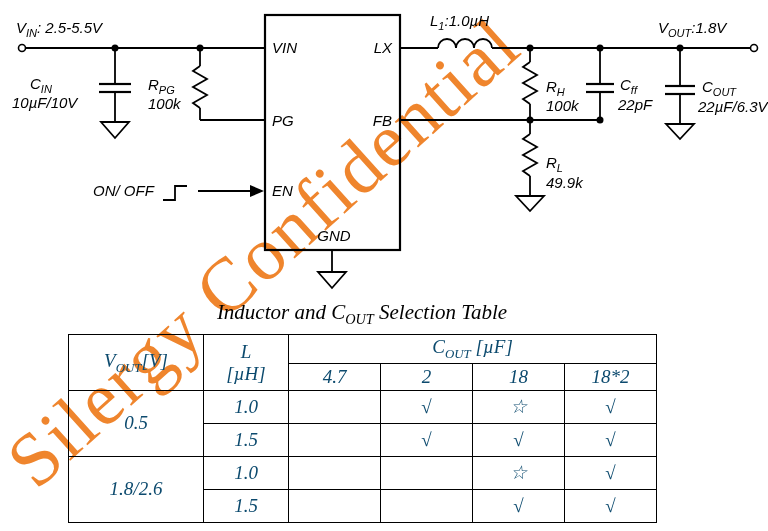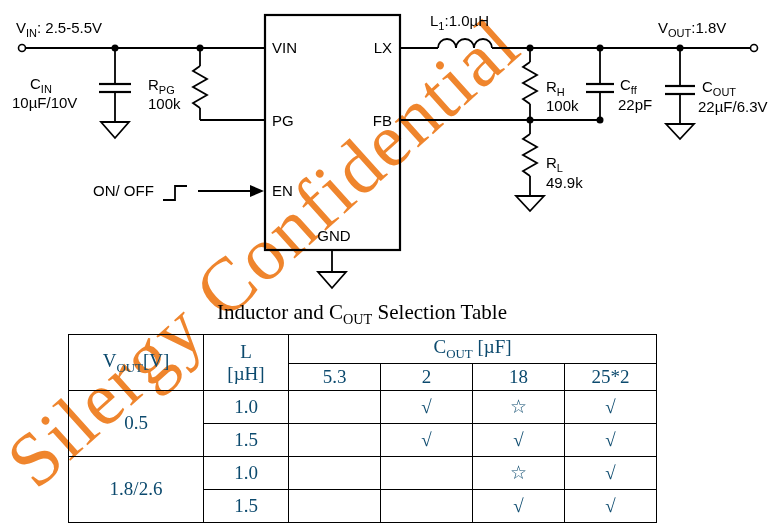--- a/index.html
+++ b/index.html
@@ -1,21 +1,21 @@
 <!DOCTYPE html>
 <html><head>
 <meta charset="utf-8">
 <style>
   * { margin:0; padding:0; box-sizing:border-box; }
   html,body { width:768px; height:531px; background:#ffffff; overflow:hidden; position:relative;
               font-family:"Liberation Sans", sans-serif; }
   .watermark { position:absolute; left:-10px; top:440px; transform:rotate(-42deg); transform-origin:0 0;
                font-family:"Liberation Serif", serif; font-size:76px; white-space:nowrap;
                opacity:0.92; z-index:0; letter-spacing:2px; }
-  .content { position:relative; z-index:1; }
+  .content { position:relative; z-index:1;font-style:italic; }
   svg text { font-family:"Liberation Sans", sans-serif; font-size:15px; fill:#000; }
   svg .sub { font-size:11px; }
   svg .wire { stroke:#000; stroke-width:1.8; fill:none; }
   svg .thick { stroke:#000; stroke-width:2.2; fill:none; }
   svg .dot { fill:#000; }
   svg .term { fill:#fff; stroke:#000; stroke-width:1.6; }
   .table-wrap { position:absolute; left:68px; top:300px; width:588px; z-index:1; }
   .table-title { font-family:"Liberation Serif", serif; font-size:21px; text-align:center;
                  margin-bottom:6px; color:#000; }
   .table-title sub, table.sel sub { font-size:68%; }
@@ -144,24 +144,24 @@
       <tbody>
           <tr>
         <td rowspan="2"><span>V</span><sub>OUT</sub><span>[V]</span></td>
         <td rowspan="2" class="l-head">
               <div>L</div>
               <div>[µH]</div>
             </td>
         <td colspan="4"><span>C</span><sub>OUT</sub><span> [µF]</span></td>
       </tr>
       <tr>
-        <td>5.3</td>
+        <td>4.7</td>
         <td>2</td>
         <td>18</td>
-        <td>25*2</td>
+        <td>18*2</td>
       </tr>
       <tr class="data-row">
         <td rowspan="2">0.5</td>
         <td>1.0</td>
         <td></td>
         <td>√</td>
         <td>☆</td>
         <td>√</td>
       </tr>
       <tr class="data-row">

